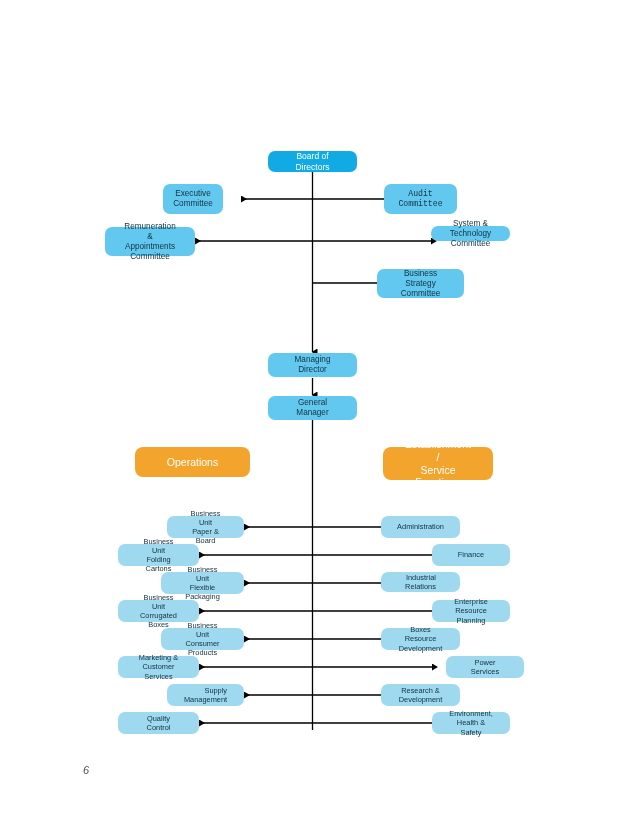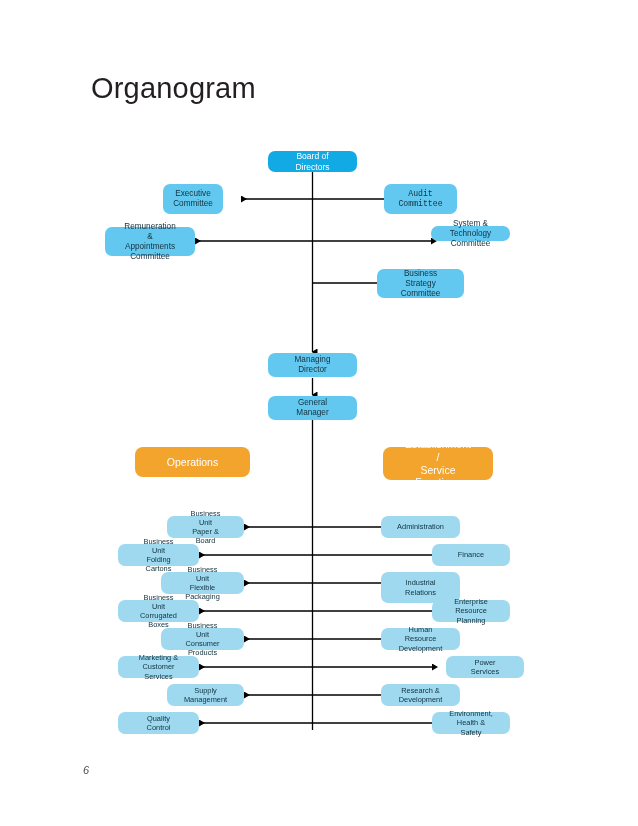--- a/index.html
+++ b/index.html
@@ -98,21 +98,20 @@
     color: #ffffff;
     font-size: 10.5px;
     border-radius: 8px;
   }
 </style>
 </head>
 <body>
 
 <div id="page">
 
-  <div id="page-title">Organogram</div>
 
   <div class="chart">
 
     <svg id="connectors" viewBox="0 0 638 826" width="638" height="826">
       <defs>
         <marker id="arrL" markerWidth="7" markerHeight="7" refX="6" refY="3.5" orient="auto" markerUnits="userSpaceOnUse">
           <path d="M6,0 L6,7 L0,3.5 z" fill="#000000"></path>
         </marker>
         <marker id="arrR" markerWidth="7" markerHeight="7" refX="1" refY="3.5" orient="auto" markerUnits="userSpaceOnUse">
           <path d="M1,0 L1,7 L7,3.5 z" fill="#000000"></path>
@@ -192,36 +191,36 @@
 
     <div class="node leaf" style="left:118px; top:600px; width:81px; height:22px;">Business Unit
 Corrugated Boxes</div>
 
     <div class="node leaf" style="left:161px; top:628px; width:83px; height:22px;">Business Unit
 Consumer Products</div>
 
     <div class="node leaf" style="left:118px; top:656px; width:81px; height:22px;">Marketing &amp;
 Customer Services</div>
 
-    <div class="node leaf" style="left:167px; top:684px; width:77px; height:22px;">Supply
+    <div class="node leaf" style="left:167px; top:684px; width:77px; height:22px;text-align:right;">Supply
 Management</div>
 
     <div class="node leaf" style="left:118px; top:712px; width:81px; height:22px;">Quality Control</div>
 
     <div class="node leaf" style="left:381px; top:516px; width:79px; height:22px;">Administration</div>
 
     <div class="node leaf" style="left:432px; top:544px; width:78px; height:22px;">Finance</div>
 
-    <div class="node leaf" style="left:381px; top:572px; width:79px; height:31px;">Industrial
+    <div class="node leaf" style="left:381px; top:572px; width:79px; height:20px;text-align:right;">Industrial
 Relations</div>
 
     <div class="node leaf" style="left:432px; top:600px; width:78px; height:22px;">Enterprise
 Resource Planning</div>
 
-    <div class="node leaf" style="left:381px; top:628px; width:79px; height:22px;">Human Resource
+    <div class="node leaf" style="left:381px; top:628px; width:79px; height:22px;">Boxes Resource
 Development</div>
 
     <div class="node leaf" style="left:432px; top:656px; width:78px; height:22px;margin-left:14px;">Power Services</div>
 
     <div class="node leaf" style="left:381px; top:684px; width:79px; height:22px;">Research &amp;
 Development</div>
 
     <div class="node leaf" style="left:432px; top:712px; width:78px; height:22px;">Environment,
 Health &amp; Safety</div>
 

